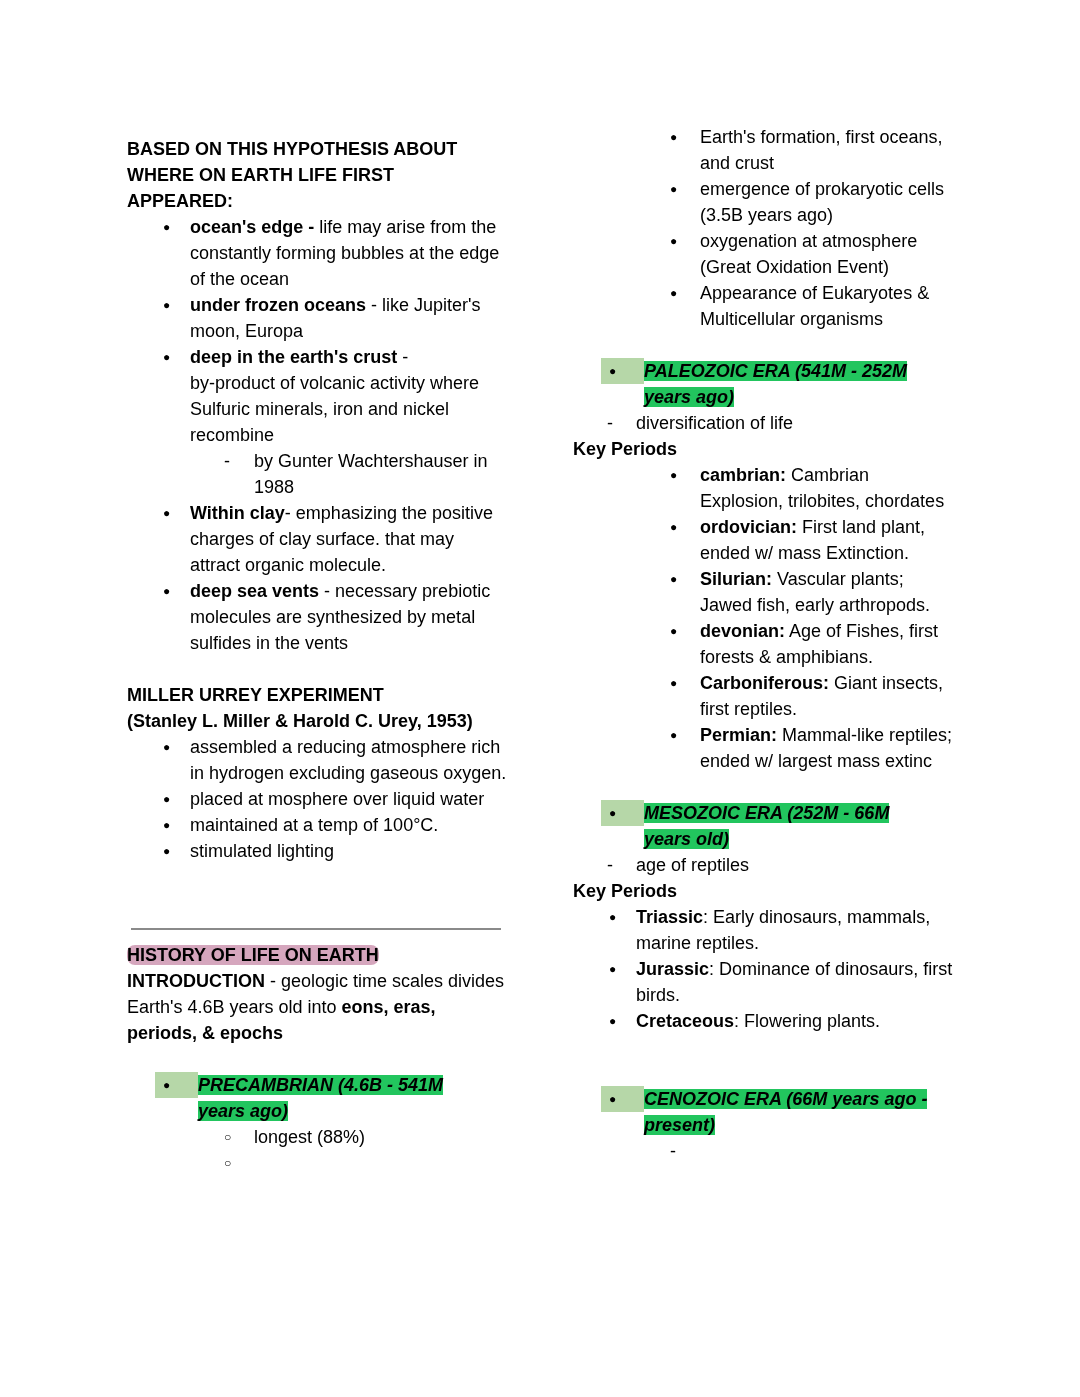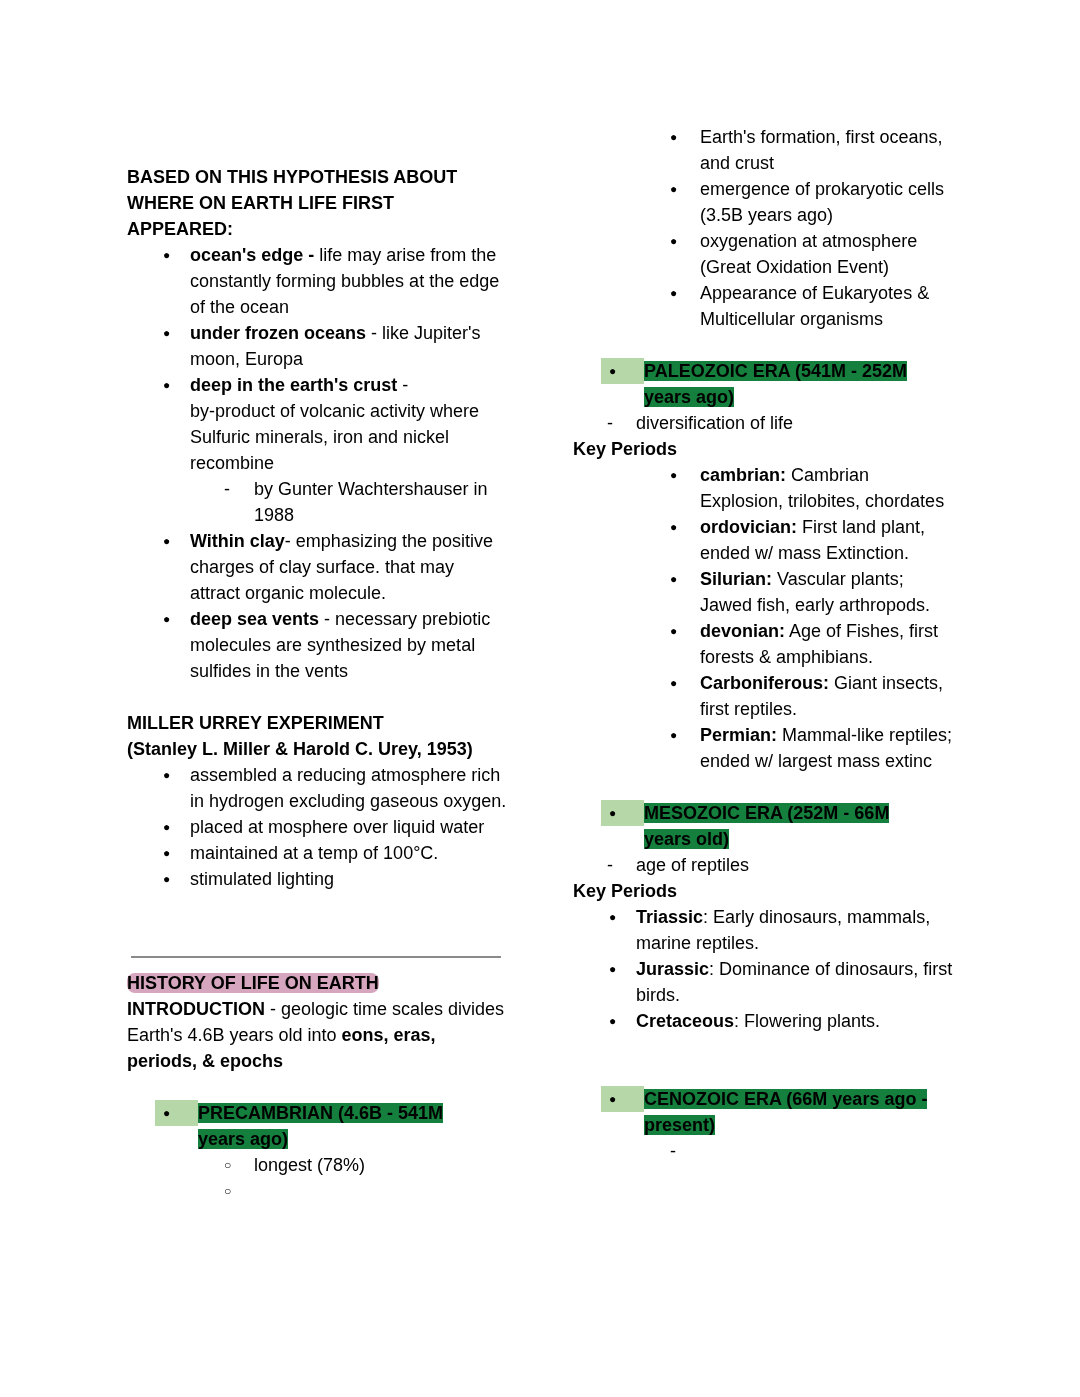--- a/index.html
+++ b/index.html
@@ -4,53 +4,53 @@
 <style>
   html,body { margin:0; padding:0; }
   body {
     width:1080px; height:1397px;
     background:#ffffff;
     font-family:"Liberation Sans","DejaVu Sans",sans-serif;
     font-size:18px; line-height:26px; color:#000000;
     position:relative; overflow:hidden;
   }
   .col { position:absolute; width:381px; white-space:pre-wrap; }
-  #col-left  { left:127px; top:164px; }
+  #col-left  { left:127px; top:136px; }
   #col-right { left:573px; top:124px; }
 
   .para { }
   .li { display:flex; align-items:flex-start; }
   .marker { flex:0 0 auto; }
   .m-b1 { margin-left:36px; width:27px; }
   .m-b2 { margin-left:97px; width:30px; }
   .m-c2 { margin-left:97px; width:30px; }
   .m-d1 { margin-left:34px; width:29px; }
   .m-d2 { margin-left:97px; width:30px; }
   .m-b1.m-hl { margin-left:28px; width:35px; padding-left:8px; }
   .glyph-small { font-size:12px; }
   .content { flex:1 1 auto; min-width:0; }
 
   .b { font-weight:700; }
   .i { }
-  .hl-green { background:#15803d; }
+  .hl-green { background:#22c55e;font-style:italic; }
   .hl-pink  { background:#d5a6bd;border-radius:8px; }
   .m-hl { background:#b6d7a8; }
 
   .sp { }
   .hr-block { height:26px; position:relative; }
   .hr-block .rule {
     position:absolute; top:12px; left:4px; right:7px;
     border-top:2px solid #8a8a8a;
   }
 </style>
 </head>
 <body>
 
 <div class="col" id="col-left"><div class="para"><span class="b">BASED ON THIS HYPOTHESIS ABOUT
 WHERE ON EARTH LIFE FIRST
 APPEARED:</span></div><div class="li"><span class="marker m-b1 glyph-small">●</span><span class="content"><span class="b">ocean's edge - </span><span>life may arise from the constantly forming bubbles at the edge of the ocean</span></span></div><div class="li"><span class="marker m-b1 glyph-small">●</span><span class="content"><span class="b">under frozen oceans</span><span> - like Jupiter's moon, Europa</span></span></div><div class="li"><span class="marker m-b1 glyph-small">●</span><span class="content"><span class="b">deep in the earth's crust</span><span> -
 by-product of volcanic activity where Sulfuric minerals, iron and nickel recombine</span></span></div><div class="li"><span class="marker m-d2">-</span><span class="content"><span>by Gunter Wachtershauser in 1988</span></span></div><div class="li"><span class="marker m-b1 glyph-small">●</span><span class="content"><span class="b">Within clay</span><span>- emphasizing the positive charges of clay surface. that may attract organic molecule.</span></span></div><div class="li"><span class="marker m-b1 glyph-small">●</span><span class="content"><span class="b">deep sea vents</span><span> - necessary prebiotic molecules are synthesized by metal sulfides in the vents</span></span></div><div class="sp" style="height: 26px;"></div><div class="para"><span class="b">MILLER URREY EXPERIMENT
 (Stanley L. Miller &amp; Harold C. Urey, 1953)</span></div><div class="li"><span class="marker m-b1 glyph-small">●</span><span class="content"><span>assembled a reducing atmosphere rich in hydrogen excluding gaseous oxygen.</span></span></div><div class="li"><span class="marker m-b1 glyph-small">●</span><span class="content"><span>placed at mosphere over liquid water</span></span></div><div class="li"><span class="marker m-b1 glyph-small">●</span><span class="content"><span>maintained at a temp of 100°C.</span></span></div><div class="li"><span class="marker m-b1 glyph-small">●</span><span class="content"><span>stimulated lighting</span></span></div><div class="sp" style="height: 52px;"></div><div class="hr-block"><div class="rule"></div></div><div class="para"><span class="b hl-pink">HISTORY OF LIFE ON EARTH</span></div><div class="para"><span class="b i">INTRODUCTION</span><span> - geologic time scales divides Earth's 4.6B years old into </span><span class="b">eons, eras, periods, &amp; epochs</span></div><div class="sp" style="height: 26px;"></div><div class="li"><span class="marker m-b1 m-hl glyph-small">●</span><span class="content"><span class="b hl-green">PRECAMBRIAN (4.6B - 541M
-years ago)</span></span></div><div class="li"><span class="marker m-c2 glyph-small">○</span><span class="content"><span>longest (78%)</span></span></div><div class="li"><span class="marker m-c2 glyph-small">○</span></div></div>
+years ago)</span></span></div><div class="li"><span class="marker m-c2 glyph-small">○</span><span class="content"><span>longest (88%)</span></span></div><div class="li"><span class="marker m-c2 glyph-small">○</span></div></div>
 <div class="col" id="col-right"><div class="li"><span class="marker m-b2 glyph-small">●</span><span class="content"><span>Earth's formation, first oceans, and crust</span></span></div><div class="li"><span class="marker m-b2 glyph-small">●</span><span class="content"><span>emergence of prokaryotic cells (3.5B years ago)</span></span></div><div class="li"><span class="marker m-b2 glyph-small">●</span><span class="content"><span>oxygenation at atmosphere (Great Oxidation Event)</span></span></div><div class="li"><span class="marker m-b2 glyph-small">●</span><span class="content"><span>Appearance of Eukaryotes &amp; Multicellular organisms</span></span></div><div class="sp" style="height: 26px;"></div><div class="li"><span class="marker m-b1 m-hl glyph-small">●</span><span class="content"><span class="b hl-green">PALEOZOIC ERA (541M - 252M
 years ago)</span></span></div><div class="li"><span class="marker m-d1">-</span><span class="content"><span>diversification of life</span></span></div><div class="para"><span class="b">Key Periods</span></div><div class="li"><span class="marker m-b2 glyph-small">●</span><span class="content"><span class="b">cambrian:</span><span> Cambrian Explosion, trilobites, chordates</span></span></div><div class="li"><span class="marker m-b2 glyph-small">●</span><span class="content"><span class="b">ordovician:</span><span> First land plant, ended w/ mass Extinction.</span></span></div><div class="li"><span class="marker m-b2 glyph-small">●</span><span class="content"><span class="b">Silurian:</span><span> Vascular plants; Jawed fish, early arthropods.</span></span></div><div class="li"><span class="marker m-b2 glyph-small">●</span><span class="content"><span class="b">devonian:</span><span> Age of Fishes, first forests &amp; amphibians.</span></span></div><div class="li"><span class="marker m-b2 glyph-small">●</span><span class="content"><span class="b">Carboniferous:</span><span> Giant insects, first reptiles.</span></span></div><div class="li"><span class="marker m-b2 glyph-small">●</span><span class="content"><span class="b">Permian:</span><span> Mammal-like reptiles; ended w/ largest mass extinc</span></span></div><div class="sp" style="height: 26px;"></div><div class="li"><span class="marker m-b1 m-hl glyph-small">●</span><span class="content"><span class="b hl-green">MESOZOIC ERA (252M - 66M
 years old)</span></span></div><div class="li"><span class="marker m-d1">-</span><span class="content"><span>age of reptiles</span></span></div><div class="para"><span class="b">Key Periods</span></div><div class="li"><span class="marker m-b1 glyph-small">●</span><span class="content"><span class="b">Triassic</span><span>: Early dinosaurs, mammals, marine reptiles.</span></span></div><div class="li"><span class="marker m-b1 glyph-small">●</span><span class="content"><span class="b">Jurassic</span><span>: Dominance of dinosaurs, first birds.</span></span></div><div class="li"><span class="marker m-b1 glyph-small">●</span><span class="content"><span class="b">Cretaceous</span><span>: Flowering plants.</span></span></div><div class="sp" style="height: 52px;"></div><div class="li"><span class="marker m-b1 m-hl glyph-small">●</span><span class="content"><span class="b hl-green">CENOZOIC ERA (66M years ago -
 present)</span></span></div><div class="li"><span class="marker m-d2">-</span></div></div>
 
 </body></html>

